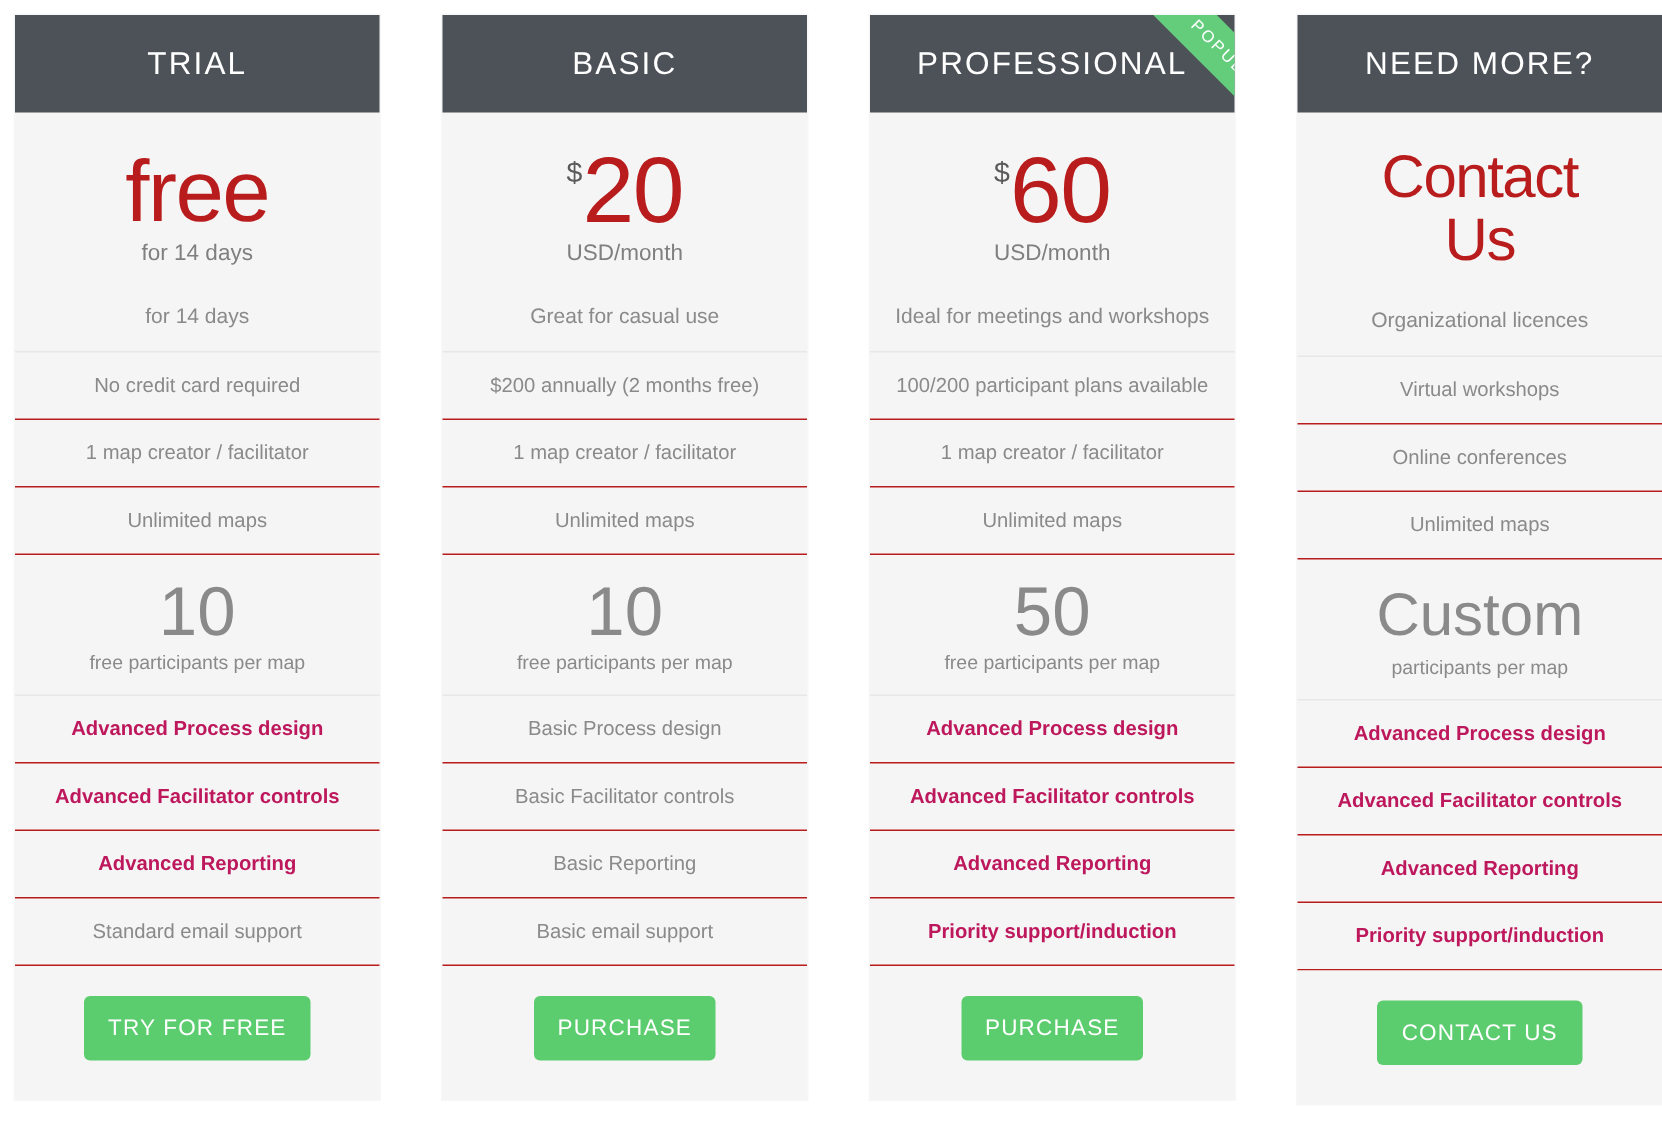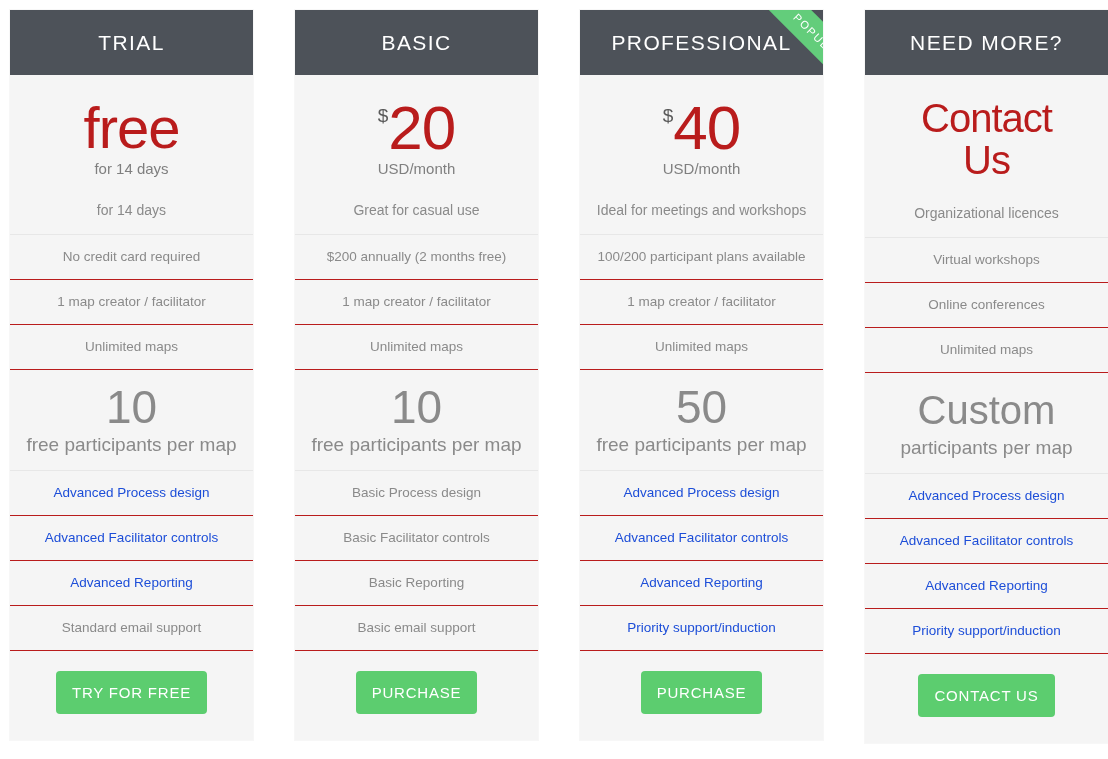--- a/index.html
+++ b/index.html
@@ -141,41 +141,41 @@
     text-align: center;
     font-size: 13.5px;
     color: #8a8a8a;
     height: 44px;
     line-height: 44px;
     border-bottom: 1px solid #b91c1c;
     white-space: nowrap;
     overflow: hidden;
   }
   .feature-row.bold {
-    font-weight: normal;
-    color: #1d4ed8;
+    font-weight: bold;
+    color: #be185d;
   }
 
   
   .participants-block {
     text-align: center;
     padding: 12px 6px 14px 6px;
     border-bottom: 1px solid #e7e7e7;
   }
   .participants-number {
     font-size: 46px;
     line-height: 50px;
     color: #8a8a8a;
     font-weight: 300;
   }
   .participants-number.word {
     font-size: 40px;
   }
   .participants-label {
-    font-size: 19px;
+    font-size: 13px;
     color: #8a8a8a;
     margin-top: 2px;
   }
 
   .cta-wrap {
     padding: 20px 0 26px 0;
     text-align: center;
     background: #f5f5f5;
     flex: 1;
   }
@@ -232,21 +232,21 @@
         <div class="feature-row">Basic Reporting</div>
         <div class="feature-row">Basic email support</div>
         <div class="cta-wrap"><button class="cta-button">PURCHASE</button></div>
       </div>
     </div>
     <div class="plan-card">
       <div class="plan-header"><span>PROFESSIONAL</span><div class="ribbon">
           <div class="band">POPULAR</div>
         </div></div>
       <div class="plan-body">
-        <div class="price-block"><div class="price-main"><span class="price-currency">$</span><span class="price-amount">40</span></div><div class="price-period">USD/month</div></div>
+        <div class="price-block"><div class="price-main"><span class="price-currency">$</span><span class="price-amount">60</span></div><div class="price-period">USD/month</div></div>
         <div class="tagline">Ideal for meetings and workshops</div>
         <div class="feature-row">100/200 participant plans available</div>
         <div class="feature-row">1 map creator / facilitator</div>
         <div class="feature-row">Unlimited maps</div>
         <div class="participants-block">
           <div class="participants-number">50</div>
           <div class="participants-label">free participants per map</div>
         </div>
         <div class="feature-row bold">Advanced Process design</div>
         <div class="feature-row bold">Advanced Facilitator controls</div>

